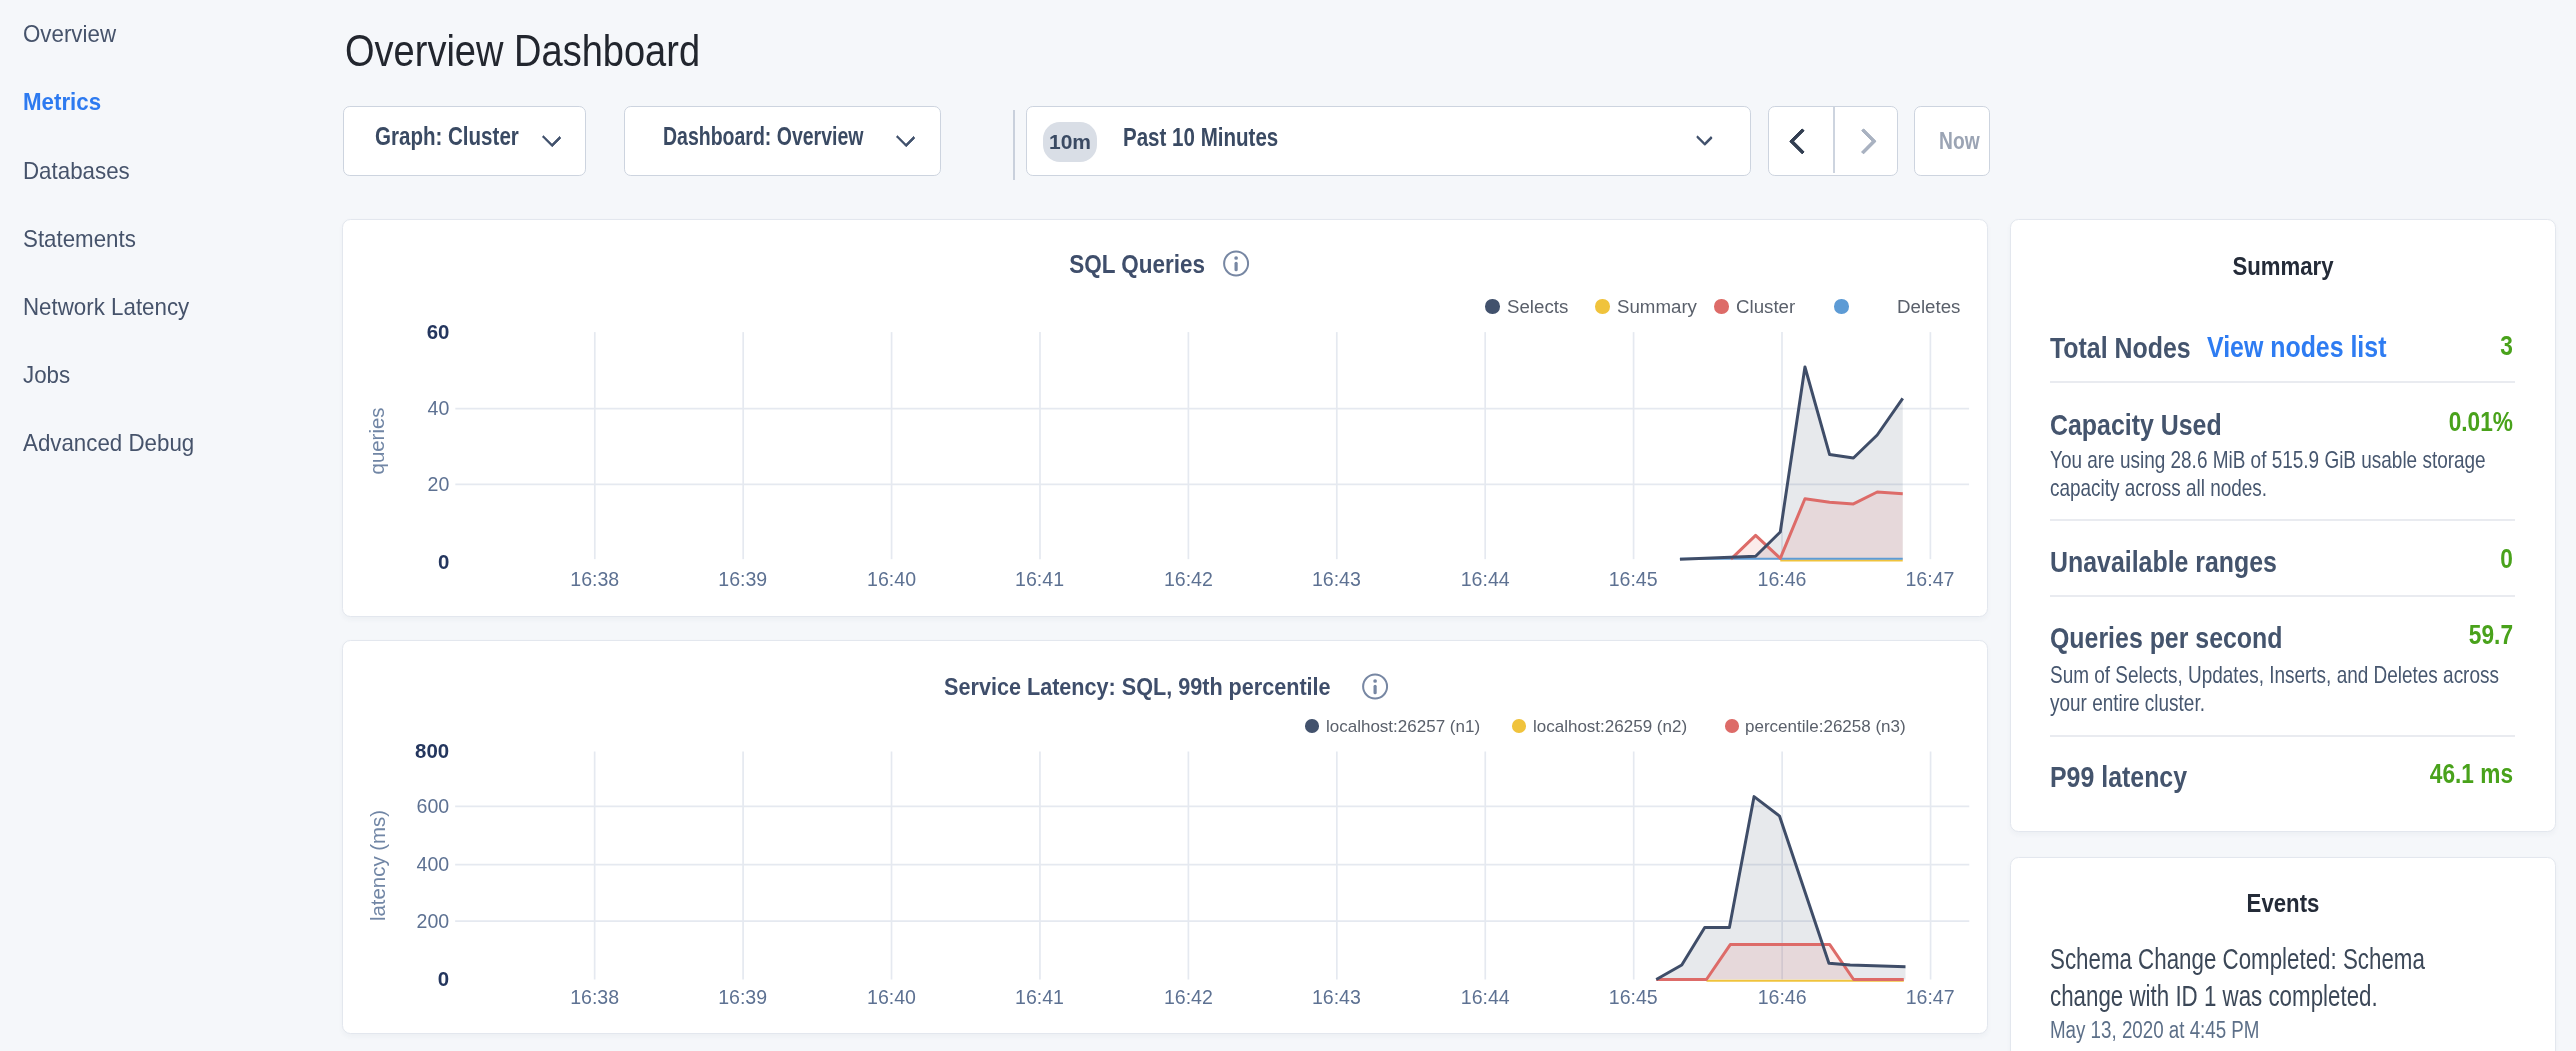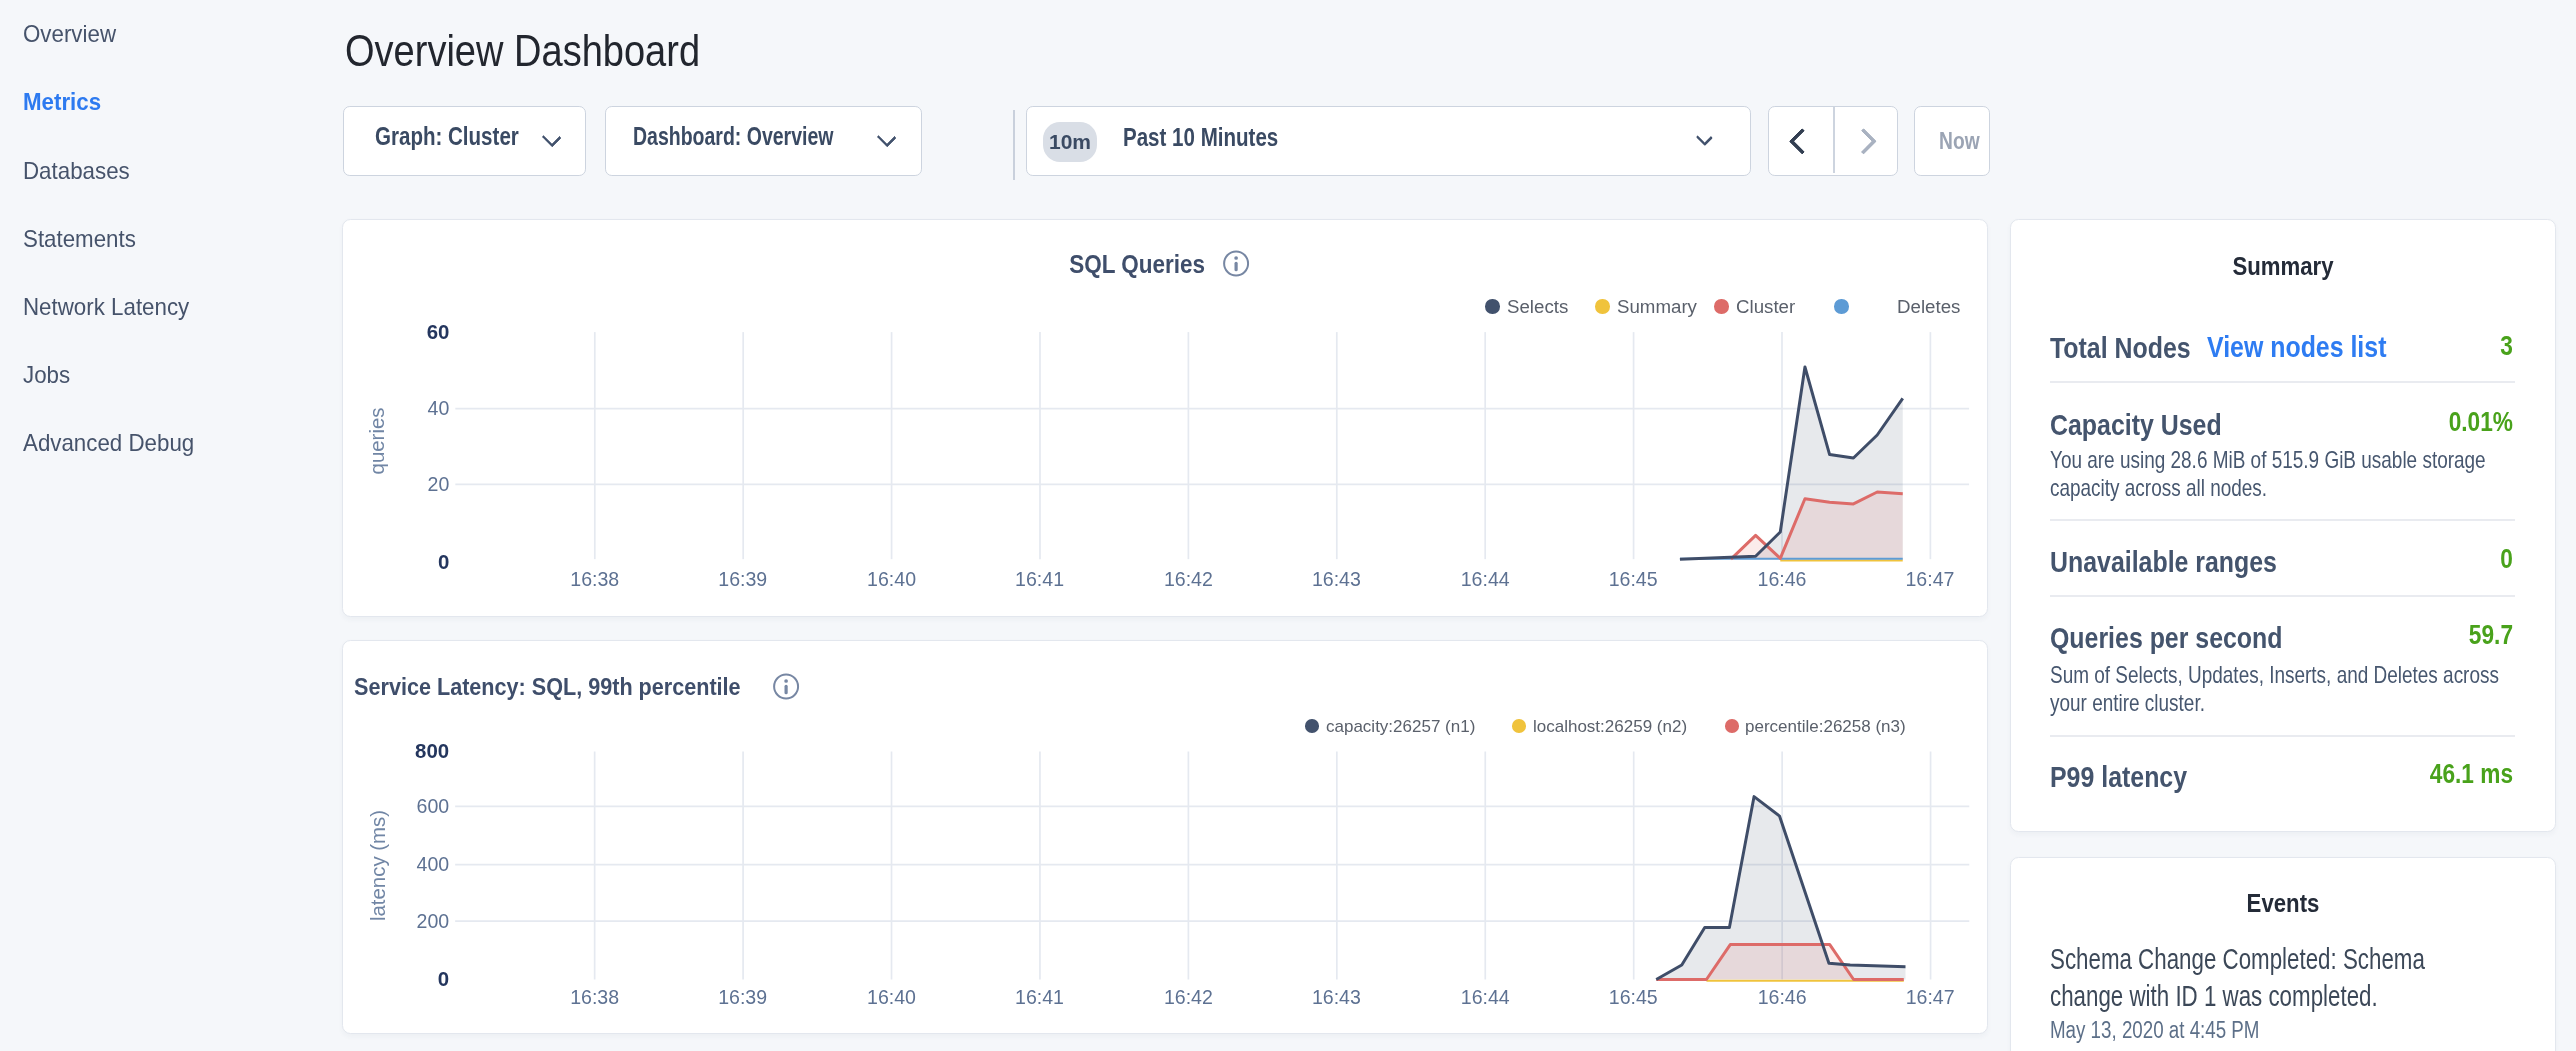--- a/index.html
+++ b/index.html
@@ -36,21 +36,21 @@
 <div class="nav" style="left:23px; top:293px;">Network Latency</div>
 <div class="nav" style="left:23px; top:361px;">Jobs</div>
 <div class="nav" style="left:23px; top:429px;">Advanced Debug</div>
 
 <div id="title">Overview Dashboard</div>
 
 <div class="ctl" style="left:343px; width:243px; padding-left:31px;">
   <span class="txt">Graph: Cluster</span>
   <span class="chev" style="position:absolute; right:25.5px;"></span>
 </div>
-<div class="ctl" style="left:605px; width:317px; padding-left:27px;">
+<div class="ctl" style="left:624px; width:317px; padding-left:38px;">
   <span class="txt" style="transform:scaleX(0.75);">Dashboard: Overview</span>
   <span class="chev" style="position:absolute; right:27px;"></span>
 </div>
 <div class="abs" style="left:1013px; top:110px; width:1.7px; height:70px; background:#c9d0dc;"></div>
 <div class="ctl" style="left:1026px; width:725px;">
   <span class="abs" style="left:16px; top:14.5px; width:54px; height:40px; background:#d9dee6; border-radius:17px; display:flex; align-items:center; justify-content:center; font-weight:bold; font-size:21px; color:#3a4a63;">10m</span>
   <span class="txt" style="position:absolute; left:96px; top:17px; margin-top:0; line-height:26px;">Past 10 Minutes</span>
   <span class="chev" style="position:absolute; right:39px; width:12.8px; height:12.8px; border-width:3px;"></span>
 </div>
 <div class="ctl" style="left:1768px; width:130px;">
@@ -115,31 +115,31 @@
       <text x="1169" y="431" text-anchor="middle">16:43</text>
     <text x="1344" y="431" text-anchor="middle">16:44</text>
       <text x="1518" y="431" text-anchor="middle">16:45</text>
     <text x="1693" y="431" text-anchor="middle">16:46</text>
       <text x="1867" y="431" text-anchor="middle">16:47</text>
     <text x="49" y="261" text-anchor="middle" transform="rotate(-90 49 261)" fill="#7186a5" font-size="24">queries</text>
   </g>
 </svg>
 
 <div class="card" style="left:342px; top:640px; width:1646px; height:394px;"></div>
-<div class="abs" style="left:342px; top:673px; width:1646px; display:flex; justify-content:flex-start; align-items:center; transform:translateX(-9.4px);">
+<div class="abs" style="left:342px; top:673px; width:1646px; display:flex; justify-content:center; align-items:center; transform:translateX(-9.4px);">
   <span class="ctitle" style="line-height:26px; font-size:24px;">Service Latency: SQL, 99th percentile</span>
   <svg style="margin-left:10.2px;" width="27" height="27" viewBox="0 0 32 32">
   <circle cx="16" cy="16" r="14.2" fill="none" stroke="#7787a3" stroke-width="2.4"></circle>
   <circle cx="16" cy="9.5" r="2.2" fill="#7787a3"></circle>
   <rect x="14.1" y="14" width="3.8" height="11.2" rx="1.9" fill="#7787a3"></rect>
   </svg>
 </div>
 <div class="legend" style="left:0; top:0; font-size:17px;">
   <span class="dot abs" style="background:#42526d; left:1305px; top:719px; width:13.6px; height:13.6px;"></span>
-    <span class="abs" style="left:1326px; top:717px;">capacity:26257 (n1)</span>
+    <span class="abs" style="left:1326px; top:717px;">localhost:26257 (n1)</span>
   <span class="dot abs" style="background:#f0c33c; left:1512px; top:719px; width:13.6px; height:13.6px;"></span>
     <span class="abs" style="left:1533px; top:717px;text-align:right;">localhost:26259 (n2)</span>
   <span class="dot abs" style="background:#dd6b68; left:1725px; top:719px; width:13.6px; height:13.6px;"></span>
     <span class="abs" style="left:1745px; top:717px;">percentile:26258 (n3)</span>
 </div>
 <svg class="abs" style="left:342px; top:640px;" width="1646" height="394" viewBox="0 0 1935 463">
   <g stroke="#e5e9f0" stroke-width="2">
     <line x1="297" y1="131" x2="297" y2="399"></line>
       <line x1="471.5" y1="131" x2="471.5" y2="399"></line>
     <line x1="646" y1="131" x2="646" y2="399"></line>

